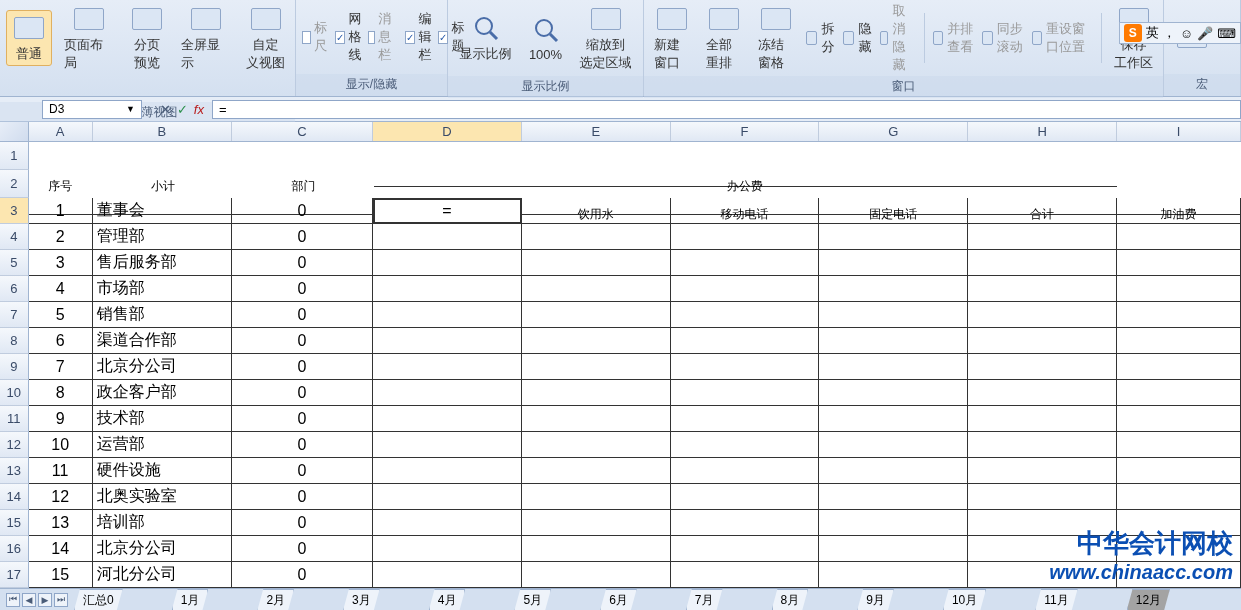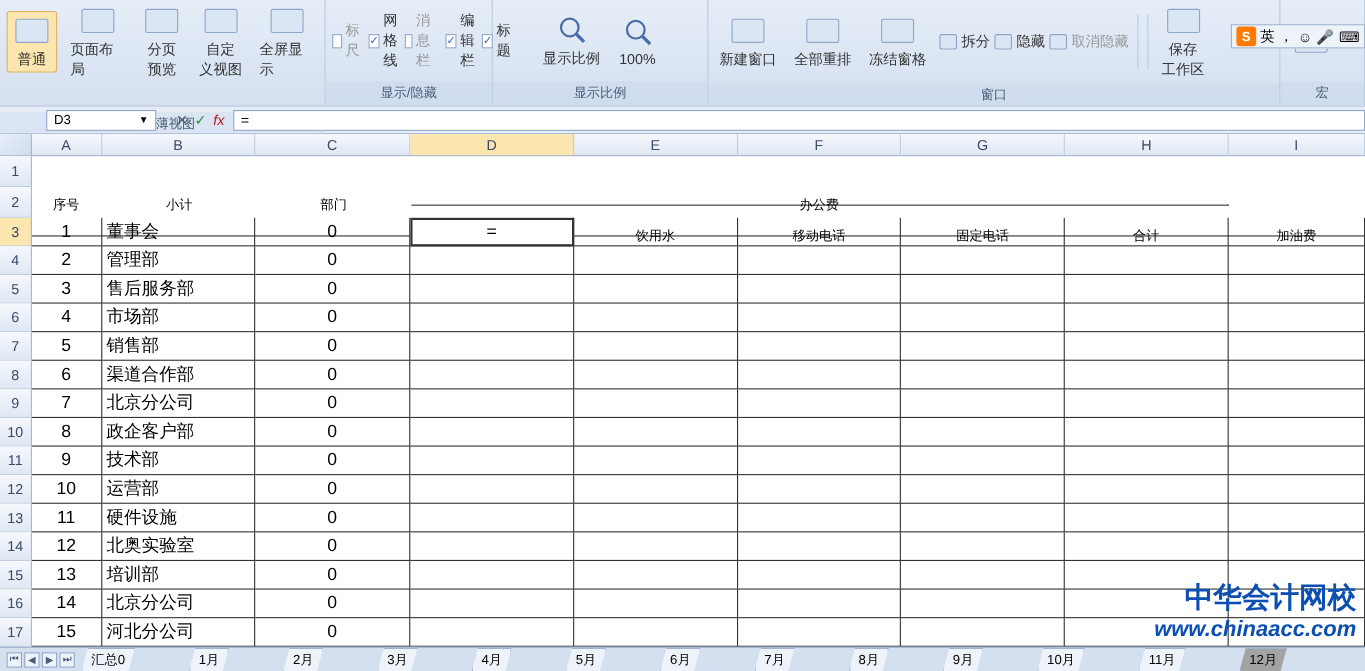--- a/index.html
+++ b/index.html
@@ -80,28 +80,28 @@
           <div class="icon-big">
             <div class="icon-box"></div>
           </div>
           <span style="white-space:pre;text-align:center;">分页
 预览</span>
         </div>
       <div class="vbtn">
           <div class="icon-big">
             <div class="icon-box"></div>
           </div>
+          <span>全屏显示</span>
+        </div>
+      <div class="vbtn">
+          <div class="icon-big">
+            <div class="icon-box"></div>
+          </div>
           <span style="white-space:pre;text-align:center;">自定
 义视图</span>
-        </div>
-      <div class="vbtn">
-          <div class="icon-big">
-            <div class="icon-box"></div>
-          </div>
-          <span>全屏显示</span>
         </div>
     </div>
     <div class="rgroup-label">工作薄视图</div>
   </div>
 
   <div class="rgroup" style="width:152px;">
     <div class="rgroup-body">
       <div class="chkcol">
         <div class="chkrow disabled">
             <span class="checkbox"></span>
@@ -144,20 +144,27 @@
         </div>
       <div class="vbtn">
           <div class="icon-big">
             <svg width="28" height="28">
               <circle cx="12" cy="12" r="8" fill="none" stroke="#4a6da8" stroke-width="2"></circle>
               <line x1="18" y1="18" x2="25" y2="25" stroke="#4a6da8" stroke-width="3"></line>
             </svg>
           </div>
           <span>100%</span>
         </div>
+      <div class="vbtn">
+          <div class="icon-big">
+            <div class="icon-box"></div>
+          </div>
+          <span style="white-space:pre;text-align:center;">缩放到
+选定区域</span>
+        </div>
     </div>
     <div class="rgroup-label">显示比例</div>
   </div>
 
   <div class="rgroup" style="width:520px;">
     <div class="rgroup-body">
       <div class="vbtn">
           <div class="icon-big">
             <div class="icon-box"></div>
           </div>
@@ -183,20 +190,34 @@
         <div class="mini-item">
             <span class="icon-box" style="width:16px;height:14px;"></span>
             <span>隐藏</span>
           </div>
         <div class="mini-item disabled">
             <span class="icon-box" style="width:16px;height:14px;"></span>
             <span>取消隐藏</span>
           </div>
       </div>
       <div style="width:1px;height:50px;background:#bccbe0;"></div>
+      <div class="chkcol">
+        <div class="mini-item disabled">
+            <span class="icon-box" style="width:16px;height:14px;"></span>
+            <span>并排查看</span>
+          </div>
+        <div class="mini-item disabled">
+            <span class="icon-box" style="width:16px;height:14px;"></span>
+            <span>同步滚动</span>
+          </div>
+        <div class="mini-item disabled">
+            <span class="icon-box" style="width:16px;height:14px;"></span>
+            <span>重设窗口位置</span>
+          </div>
+      </div>
       <div style="width:1px;height:50px;background:#bccbe0;"></div>
       <div class="vbtn">
           <div class="icon-big">
             <div class="icon-box"></div>
           </div>
           <span style="white-space:pre;text-align:center;">保存
 工作区</span>
         </div>
     </div>
     <div class="rgroup-label">窗口</div>

